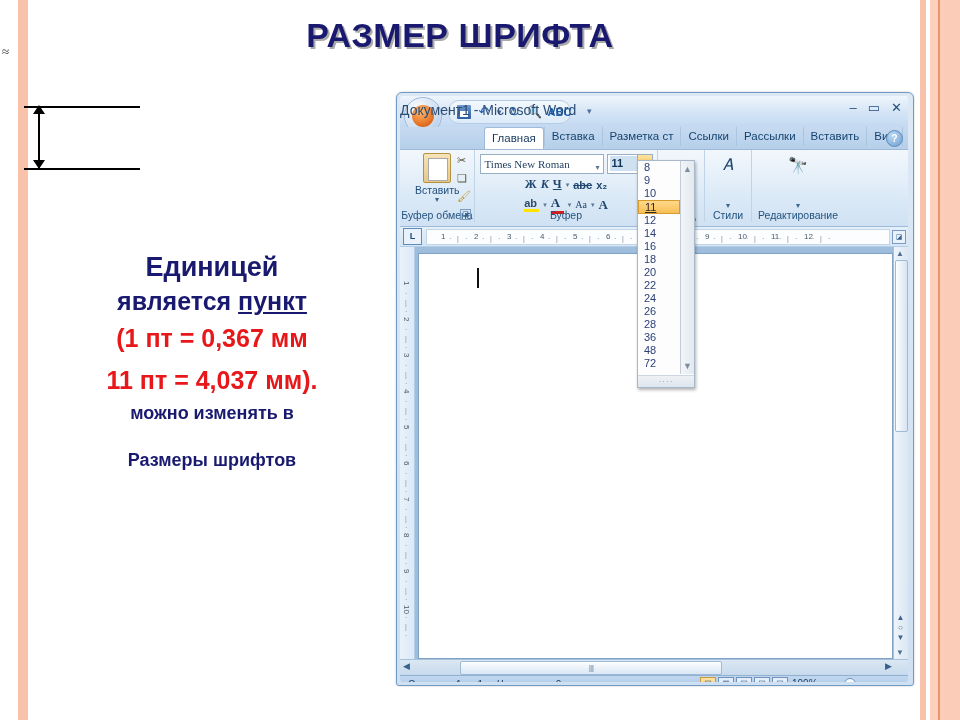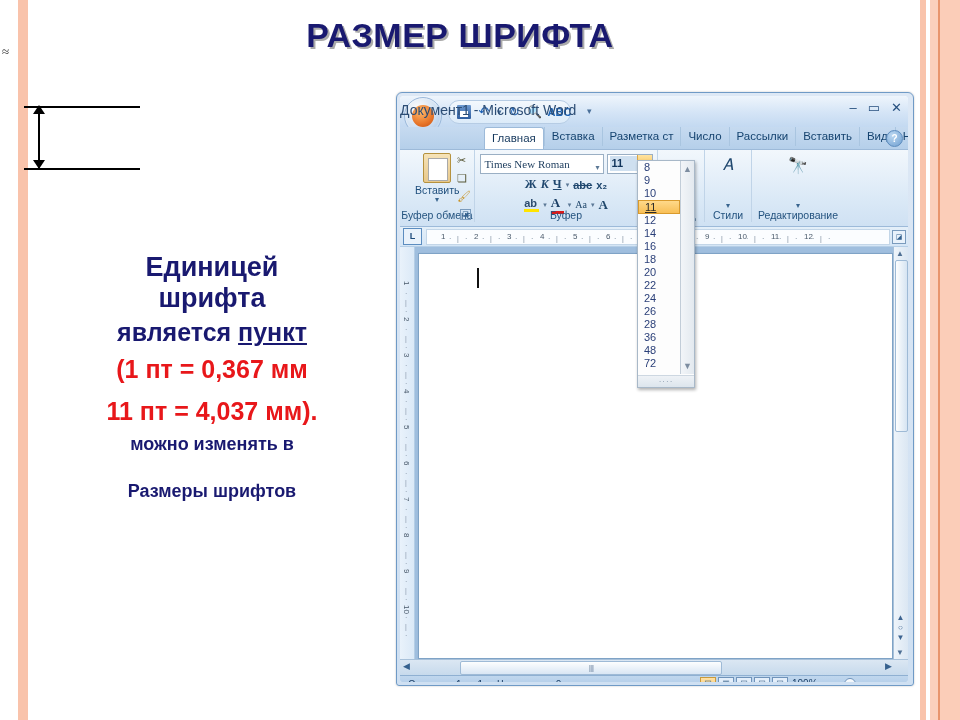--- a/index.html
+++ b/index.html
@@ -241,21 +241,20 @@
 <div class="sample-wrap">
   <div class="rule-top"></div>
   <div class="rule-bot"></div>
   <div class="arrow-line"></div>
   <div class="arrow-up"></div>
   <div class="arrow-dn"></div>
 </div>
 
 <div class="body-block">
   <div class="line-blue">Единицей</div>
-  <div class="line-blue">шрифта</div>
   <div class="line-blue-2">
     <span>является </span><span class="u-punkt">пункт </span>
   </div>
   <div class="line-red">(1 пт = 0,367 мм</div>
   <div class="line-red">11 пт = 4,037 мм).</div>
   <div class="line-small" style="margin-top:0">можно изменять в</div>
   <div class="line-small">Размеры шрифтов</div>
 </div>
 
 <div class="word-win">
@@ -279,21 +278,21 @@
       <span class="win-btn">–</span>
       <span class="win-btn">▭</span>
       <span class="win-btn">✕</span>
     </div>
   </div>
 
   <div class="tabstrip">
     <div class="tab active">Главная</div>
     <div class="tab">Вставка</div>
     <div class="tab">Разметка ст</div>
-    <div class="tab">Число</div>
+    <div class="tab">Ссылки</div>
     <div class="tab">Рассылки</div>
     <div class="tab">Вставить</div>
     <div class="tab">Вид</div>
     <div class="tab">Надстройки</div>
     <div class="help-q">?</div>
   </div>
 
   <div class="ribbon">
 
     <div class="rgroup g-clipboard">

